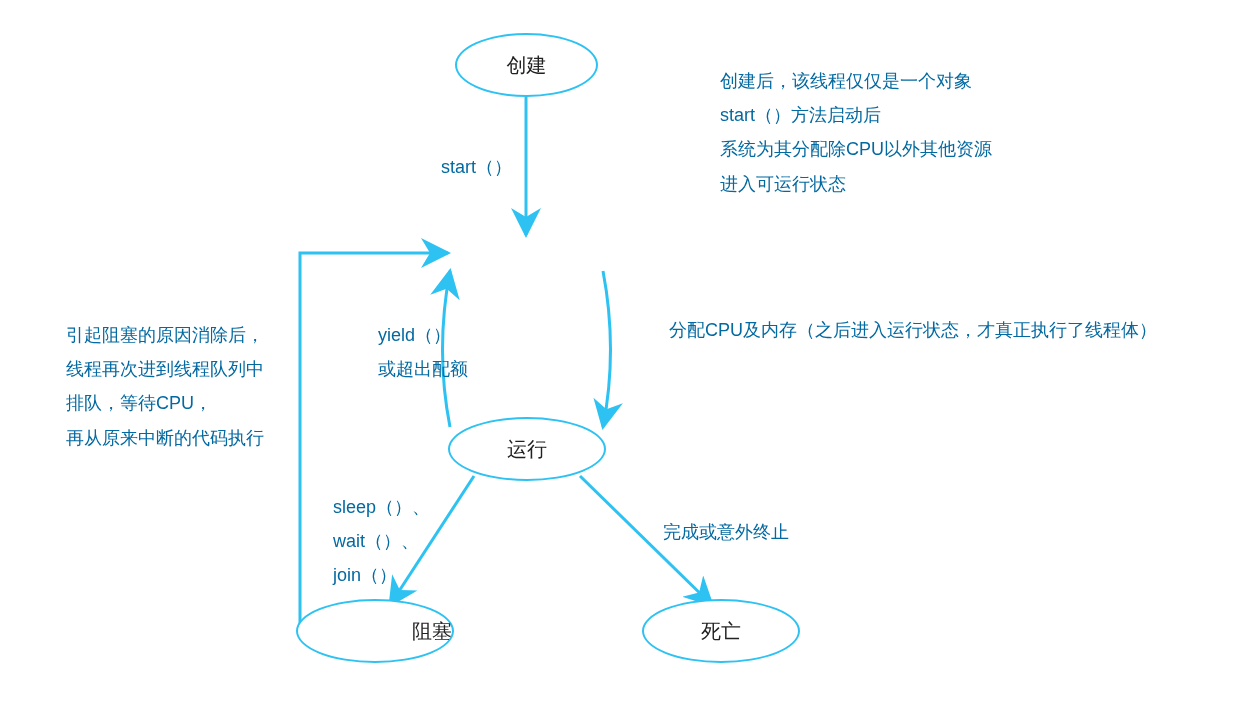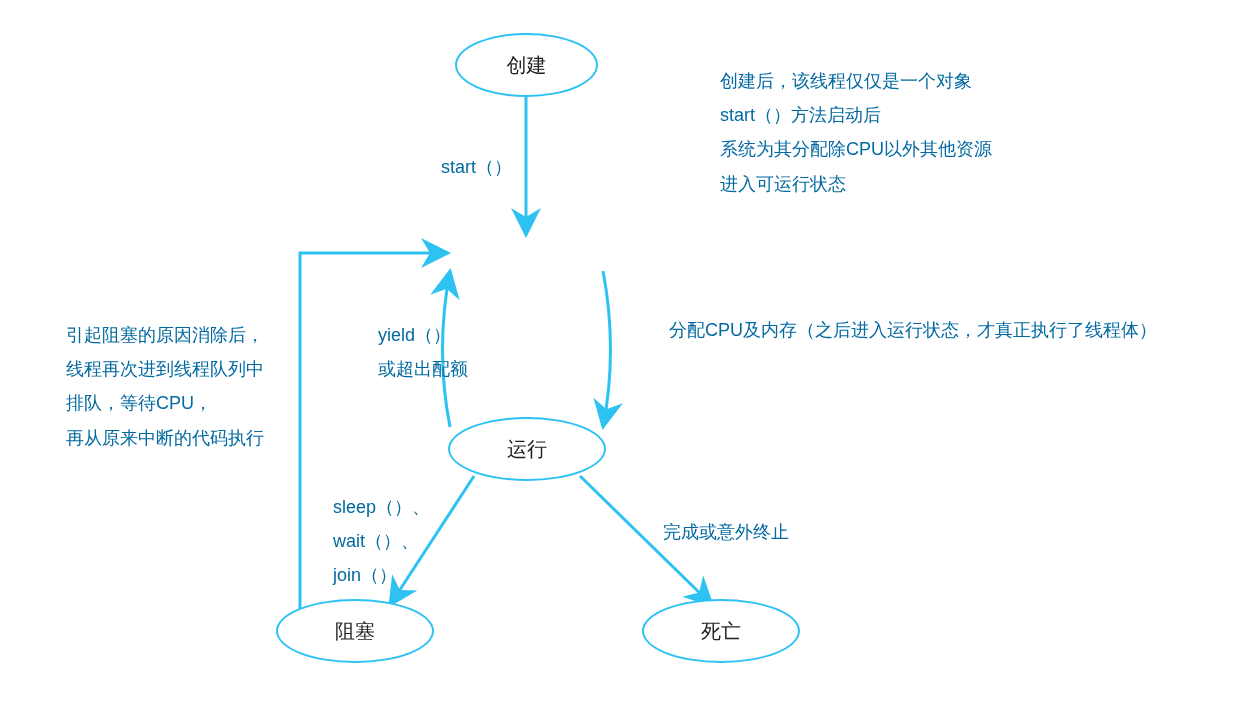--- a/index.html
+++ b/index.html
@@ -81,21 +81,21 @@
 
   <div class="node" style="left:455px; top:33px; width:143px; height:64px;">
     <span>创建</span>
   </div>
 
 
   <div class="node" style="left:448px; top:417px; width:158px; height:64px;">
     <span>运行</span>
   </div>
 
-  <div class="node" style="left:276px; top:599px; width:158px; height:64px;">
+  <div class="node" style="left:296px; top:599px; width:158px; height:64px;justify-content:flex-end;">
     <span>阻塞</span>
   </div>
 
   <div class="node" style="left:642px; top:599px; width:158px; height:64px;">
     <span>死亡</span>
   </div>
 
   <div class="label" style="left:441px; top:155px;">start（）</div>
 
   <div class="label multi" style="left:333px; top:318px;margin-left:45px;">

